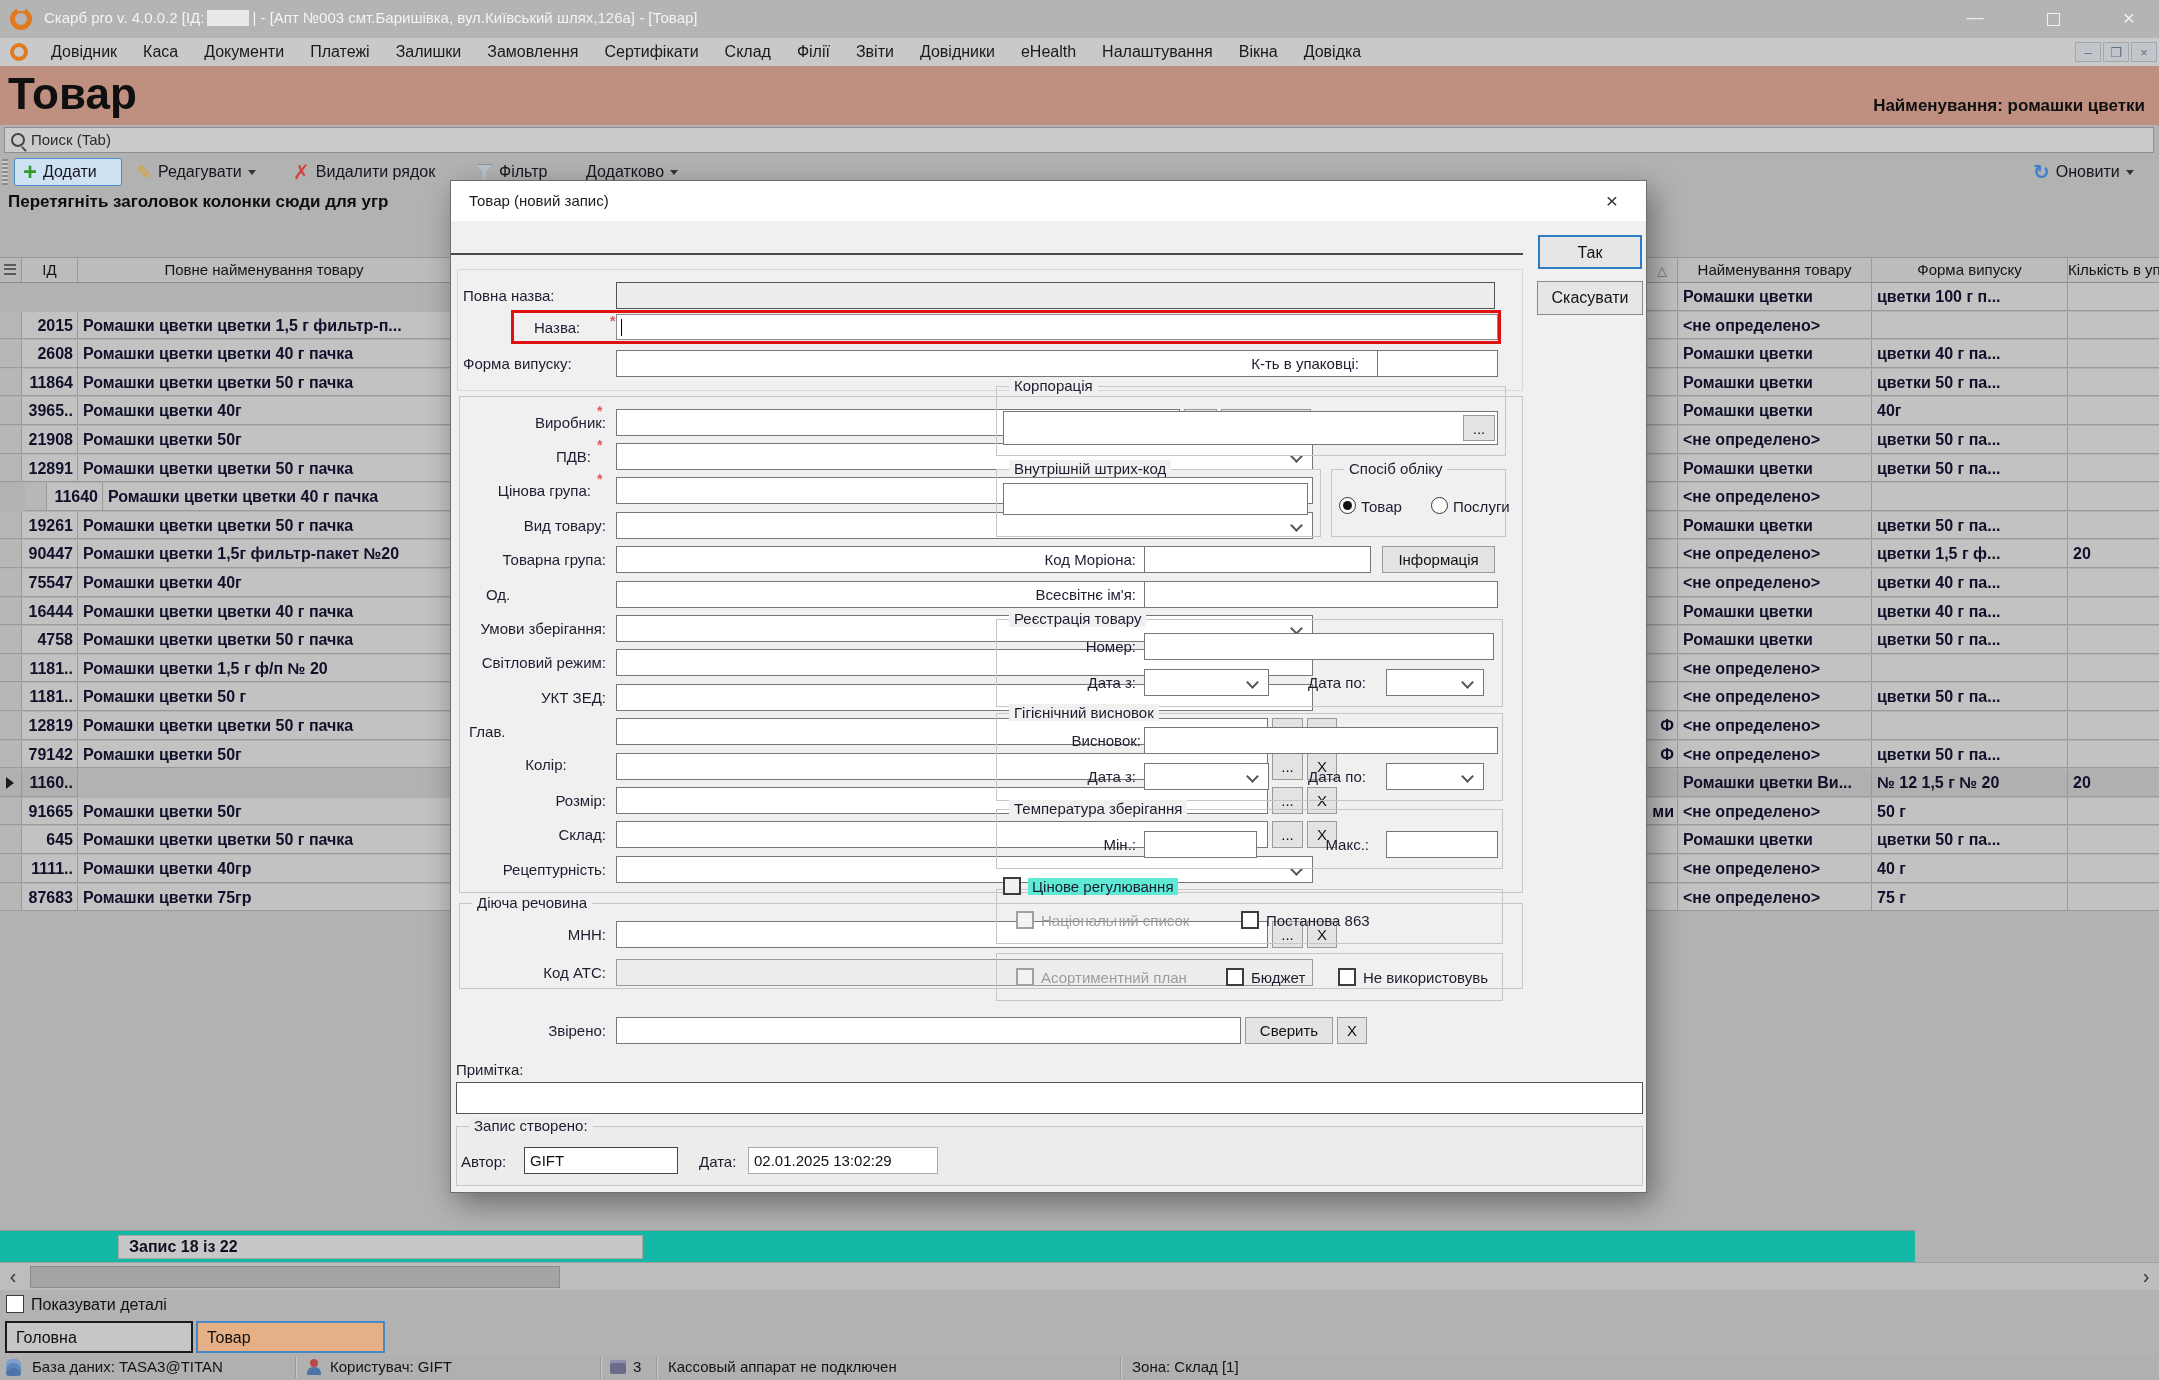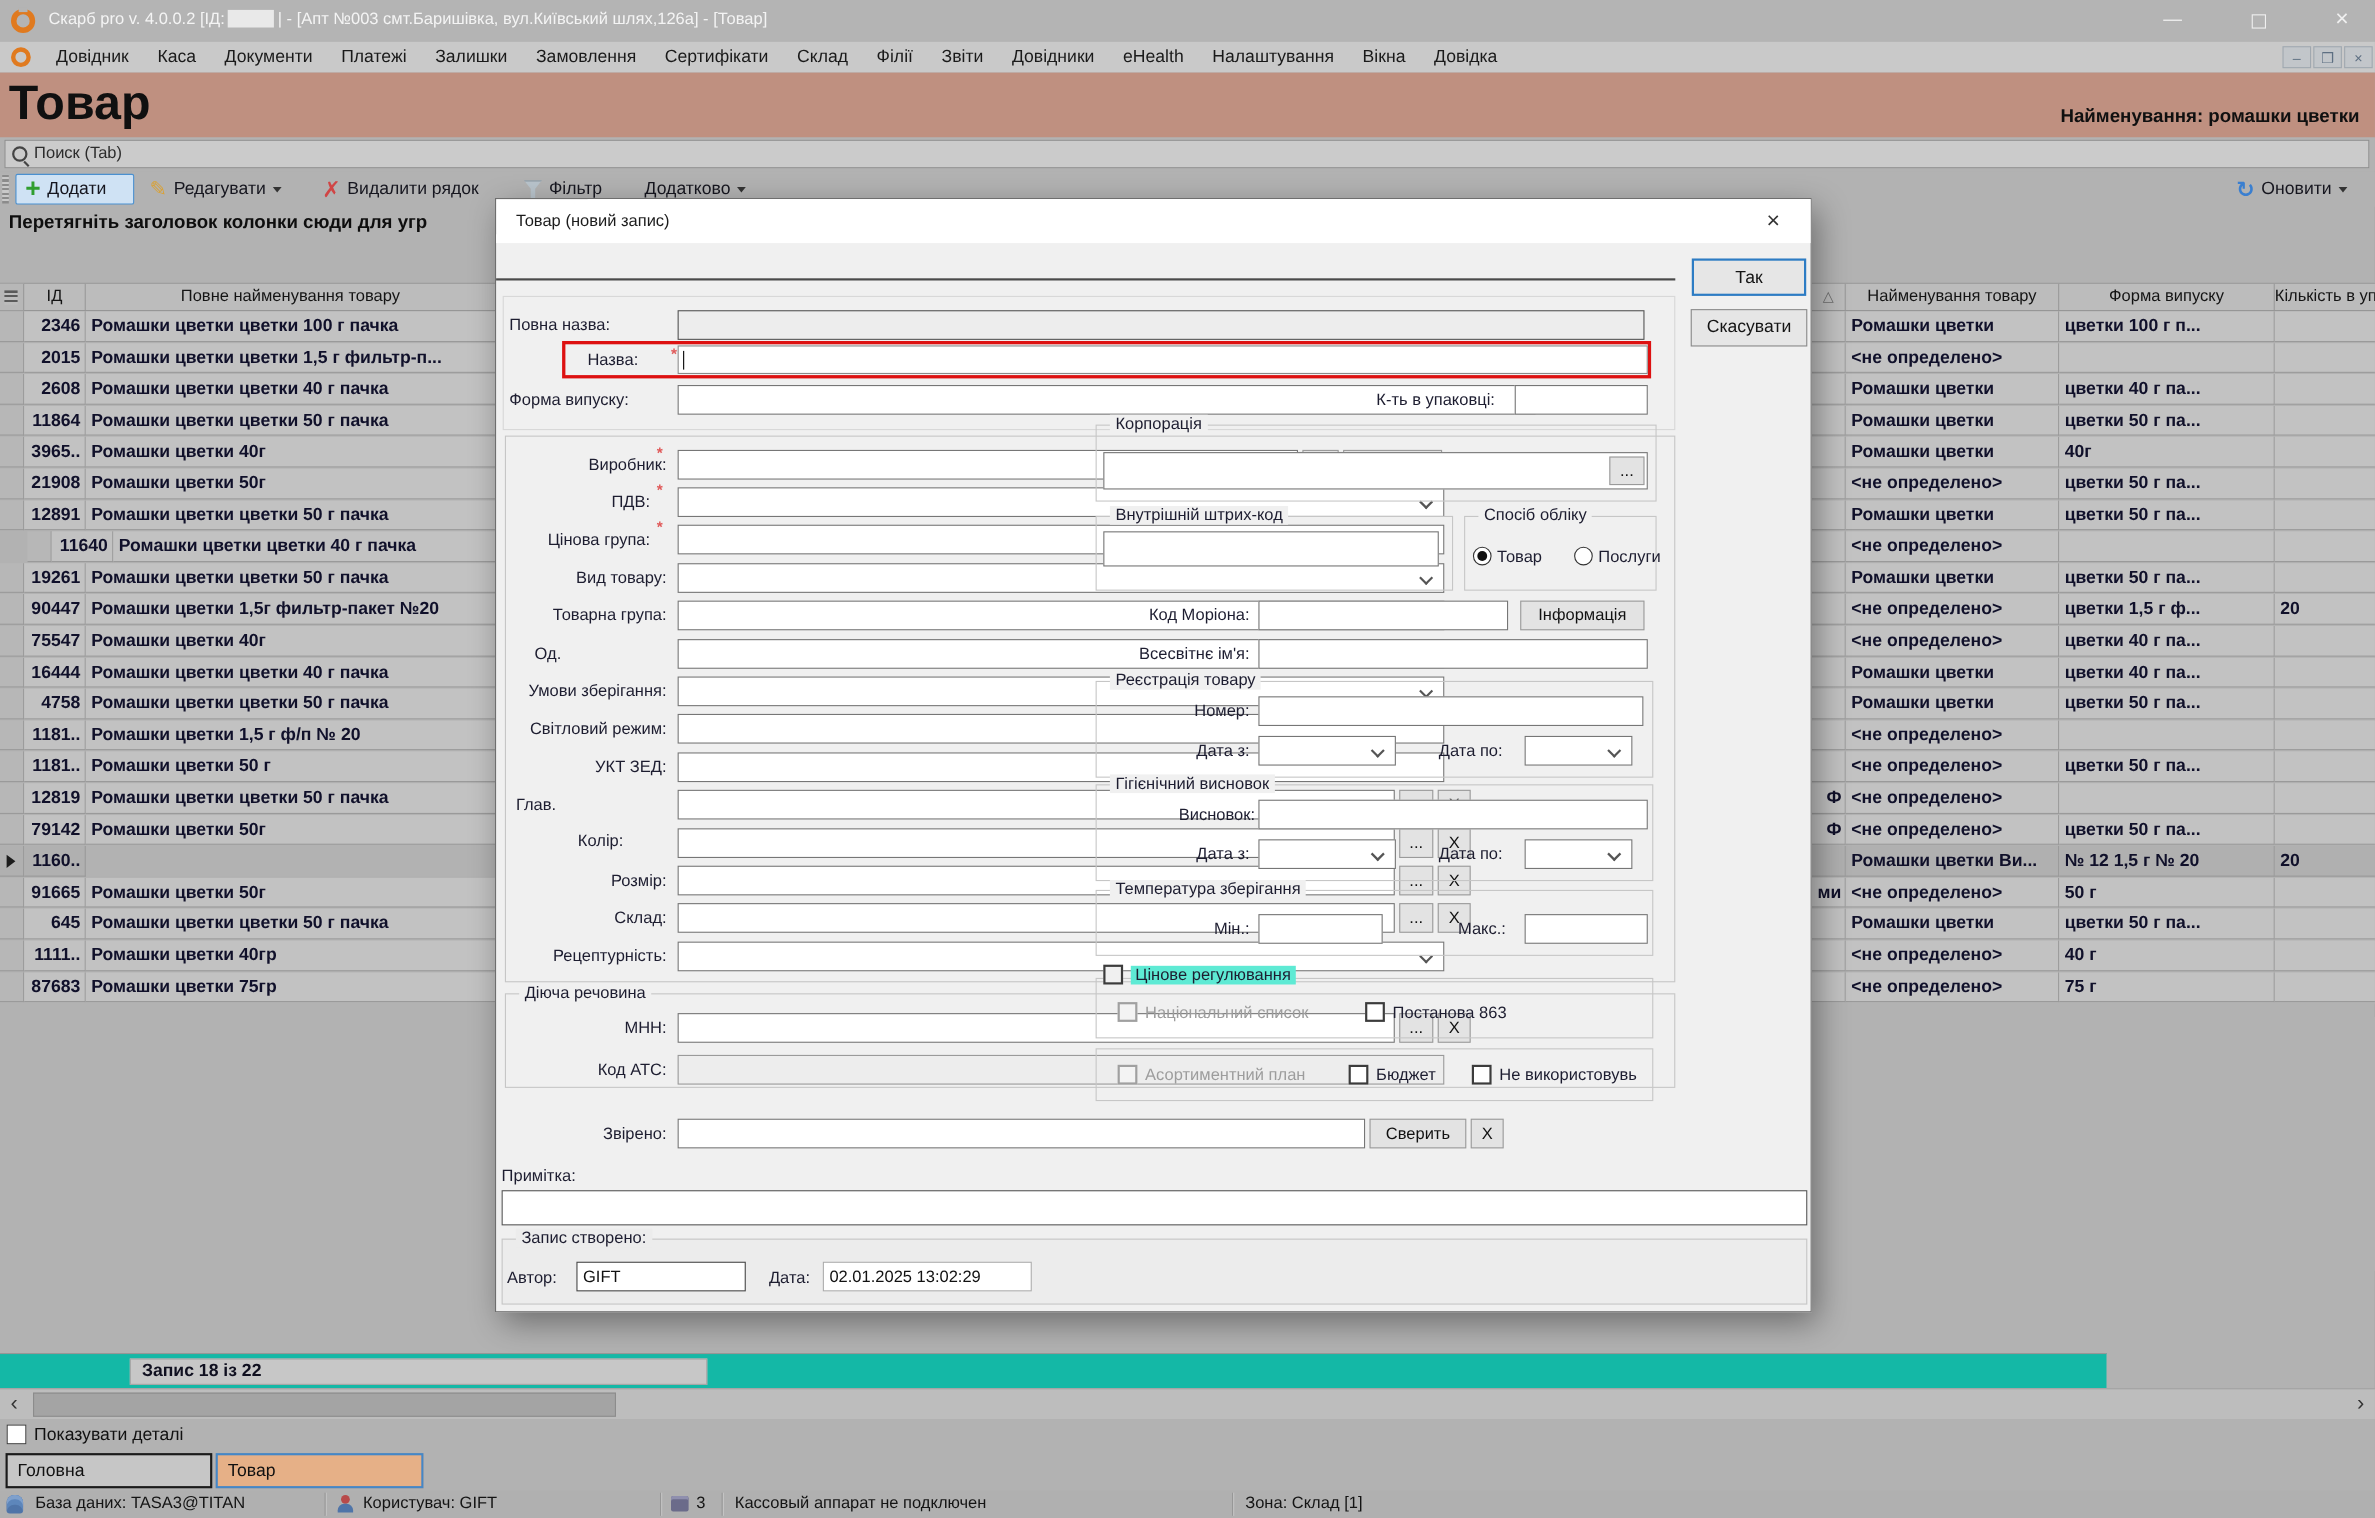--- a/index.html
+++ b/index.html
@@ -183,25 +183,20 @@
 
   <div class="abs tbl" style="left:0;width:450px;height:656px;">
     <div class="thead" style="left:0;width:450px;">
       <div class="hcell indic" style="left:0;width:22px;">
           <span class="gripicon"></span>
         </div>
       <div class="hcell" style="left:22px;width:56px;">ІД</div>
       <div class="hcell" style="left:78px;width:372px;border-right:none;">Повне найменування товару</div>
     </div>
     <div id="left-body" class="abs" style="left:0;top:26px;width:450px;height:630px;">
-        <div class="trow" style="left: 0px; top: 0px; width: 450px;">
-          <div class="cell indic" style="left: 0px; width: 22px;"></div>
-          <div class="cell" style="left: 22px; width: 56px; text-align: right; padding-right: 4px;">2346</div>
-          <div class="cell" style="left: 78px; width: 372px; padding-left: 5px; border-right: none;">Ромашки цветки цветки 100 г пачка</div>
-        </div>
         <div class="trow" style="left: 0px; top: 28.6px; width: 450px;">
           <div class="cell indic" style="left: 0px; width: 22px;"></div>
           <div class="cell" style="left: 22px; width: 56px; text-align: right; padding-right: 4px;">2015</div>
           <div class="cell" style="left: 78px; width: 372px; padding-left: 5px; border-right: none;">Ромашки цветки цветки 1,5 г фильтр-п...</div>
         </div>
         <div class="trow" style="left: 0px; top: 57.2px; width: 450px;">
           <div class="cell indic" style="left: 0px; width: 22px;"></div>
           <div class="cell" style="left: 22px; width: 56px; text-align: right; padding-right: 4px;">2608</div>
           <div class="cell" style="left: 78px; width: 372px; padding-left: 5px; border-right: none;">Ромашки цветки цветки 40 г пачка</div>
         </div>

